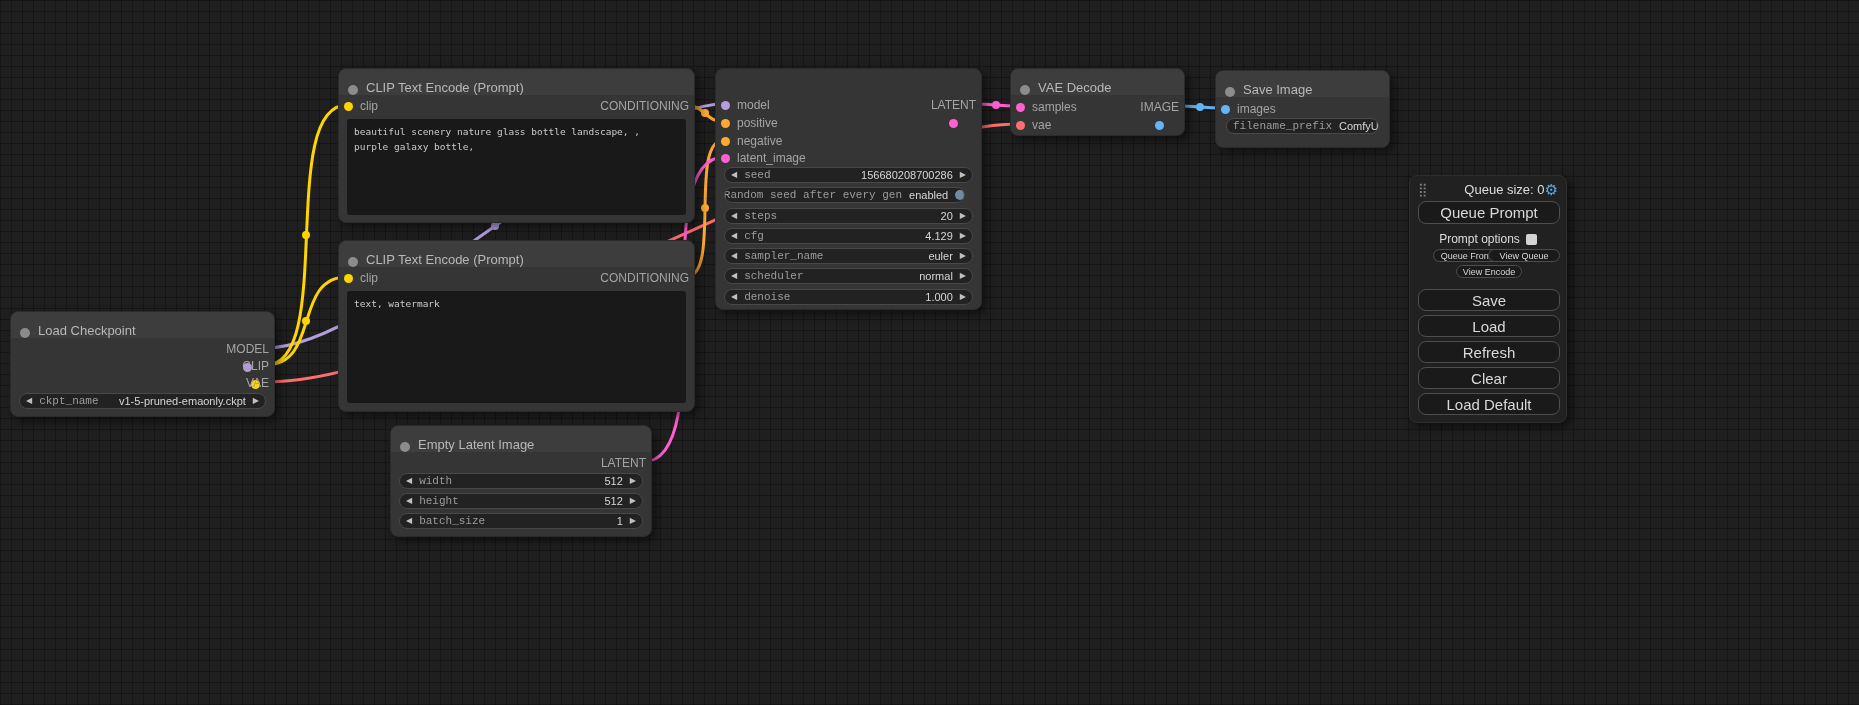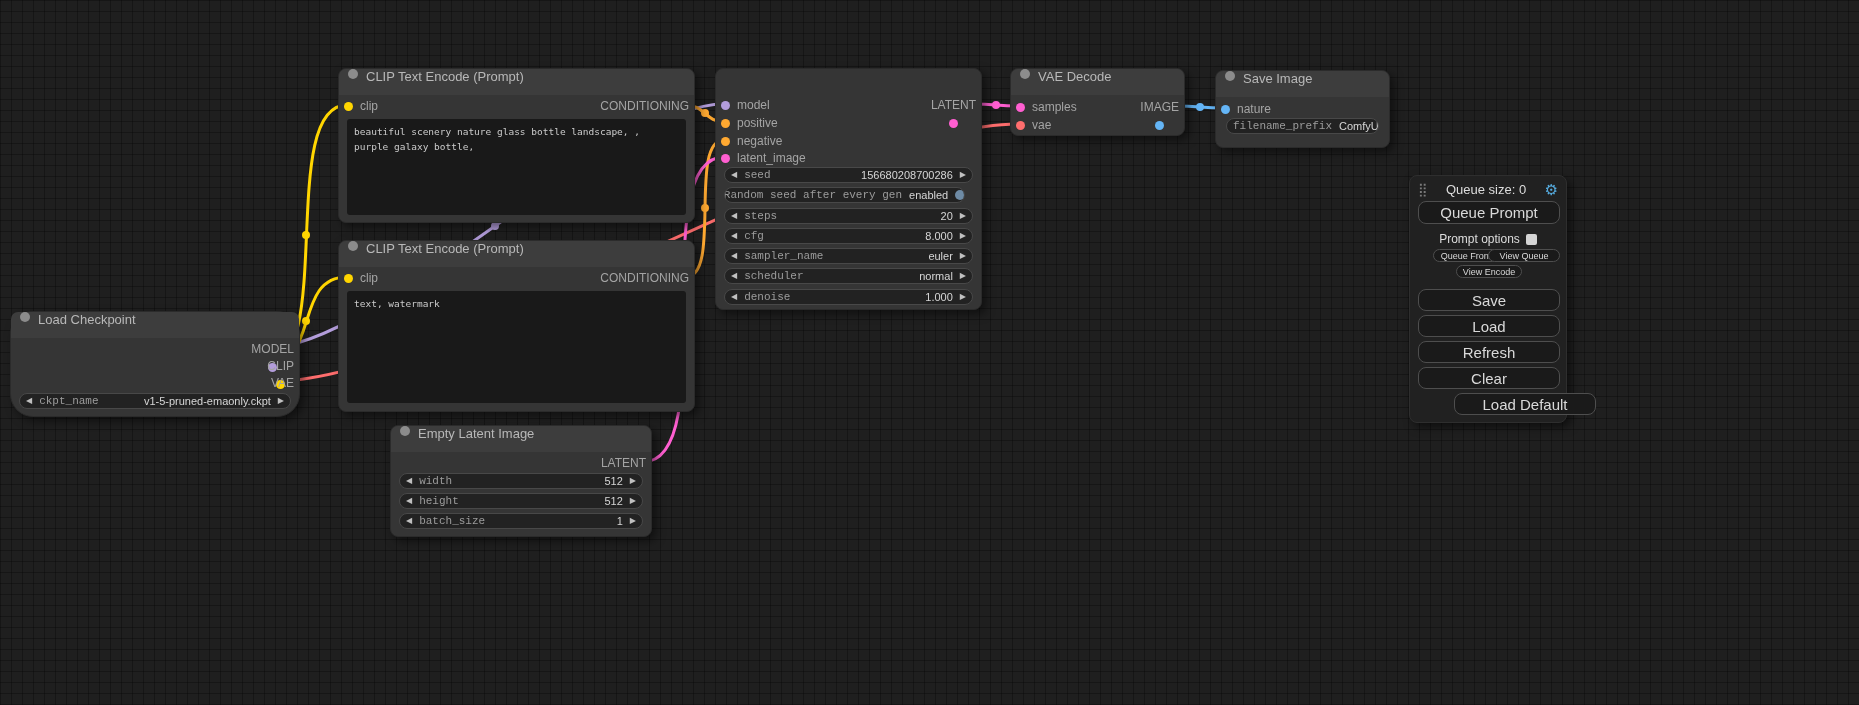--- a/index.html
+++ b/index.html
@@ -13,21 +13,21 @@
     background-size:11px 11px;
     font-family:"Liberation Sans", sans-serif;
   }
   #wires { position:absolute; left:0; top:0; z-index:1; }
   .node {
     position:absolute; z-index:2; background:#353535; border-radius:8px;
     box-shadow:4px 4px 10px rgba(0,0,0,.5); border:1px solid #2b2b2b;
   }
   .node-title {
     position:absolute; left:0; top:0; right:0; height:26px; background:#3d3d3d;
-    border-radius:7px 7px 0 0; display:flex; align-items:flex-start; gap:8px;
+    border-radius:7px 7px 0 0; display:flex; align-items:flex-end; gap:8px;
     padding:0 9px; color:#b8b8b8; font-size:13px; white-space:nowrap; overflow:hidden;
   }
   .collapse-dot { width:10px; height:10px; border-radius:50%; background:#8c8c8c; flex:none; }
   .slot { position:absolute; display:flex; align-items:center; gap:7px; height:14px; font-size:12px; color:#a4a4a4; white-space:nowrap; }
   .slot.in  { left:5px; }
   .slot.out { right:5px;flex-direction:column; }
   .dot { width:9px; height:9px; border-radius:50%; flex:none; background:#888; }
   .widget {
     position:absolute; height:16px; background:#222222; border:1px solid #484848;
     border-radius:8px; display:flex; align-items:center; gap:7px; padding:0 6px;
@@ -42,21 +42,21 @@
     font-family:"DejaVu Sans Mono", monospace; font-size:9.5px; line-height:1.6;
     padding:5px 7px; white-space:pre-wrap; word-break:break-word; overflow:hidden;
   }
   #menu {
     position:absolute; z-index:3; left:1409px; top:175px; width:158px; height:248px;
     background:#212121; border:1px solid #2e2e2e; border-radius:8px;
     box-shadow:4px 4px 10px rgba(0,0,0,.55); color:#dddddd;
   }
   .menu-header { position:absolute; top:5px; left:8px; right:8px; height:16px; display:flex; align-items:center; }
   .drag-handle { color:#7a7a7a; font-size:13px; line-height:1; }
-  .queue-size { flex:1; text-align:center; font-size:13px; color:#dddddd; }
+  .queue-size { flex:1; text-align:right; font-size:13px; color:#dddddd; }
   .gear { font-size:15px; line-height:1; }
   .btn {
     position:absolute; background:#1a1a1a; border:1px solid #4e4e4e; border-radius:8px;
     color:#d9d9d9; display:flex; align-items:center; justify-content:center;
     font-family:inherit; cursor:pointer;
   }
   .btn.big    { left:8px; width:142px; height:23px; font-size:15px; }
   .btn.action { left:8px; width:142px; height:22px; font-size:15px; }
   .btn.small  { height:13px; font-size:9px; border-radius:7px; }
   .extra-row { position:absolute; top:56px; left:0; right:0; height:14px; display:flex; align-items:center; justify-content:center; gap:6px; font-size:12px; color:#dddddd; }
@@ -85,21 +85,21 @@
       <circle cx="306" cy="321" r="4" fill="#FFD500"></circle>
       <circle cx="642" cy="253" r="4" fill="#FF6E6E"></circle>
       <circle cx="705" cy="113" r="4" fill="#FFA931"></circle>
       <circle cx="705" cy="208" r="4" fill="#FFA931"></circle>
       <circle cx="683" cy="309" r="4" fill="#FF5FD1"></circle>
       <circle cx="996" cy="105" r="4" fill="#FF5FD1"></circle>
       <circle cx="1200" cy="107" r="4" fill="#64B5F6"></circle>
     </g>
   </svg>
 
-  <div class="node" style="left:10px;top:311px;width:290px;height:106px;border-radius:23px;">
+  <div class="node" style="left:10px;top:311px;width:265px;height:106px;">
     <div class="node-title">
       <span class="collapse-dot"></span>
       <span>Load Checkpoint</span>
     </div>
     <div class="slot out" style="top:30px;">
       <span>MODEL</span>
       <span class="dot" style="background: rgb(179, 157, 219);"></span>
     </div>
     <div class="slot out" style="top:47px;">
       <span>CLIP</span>
@@ -213,21 +213,21 @@
     </div>
     <div class="widget" style="left:8px;right:8px;top:139px;">
       <span class="arrow">◀</span>
       <span class="wlabel">steps</span>
       <span class="wvalue">20</span>
       <span class="arrow">▶</span>
     </div>
     <div class="widget" style="left:8px;right:8px;top:159px;">
       <span class="arrow">◀</span>
       <span class="wlabel">cfg</span>
-      <span class="wvalue">8.000</span>
+      <span class="wvalue">4.129</span>
       <span class="arrow">▶</span>
     </div>
     <div class="widget" style="left:8px;right:8px;top:179px;">
       <span class="arrow">◀</span>
       <span class="wlabel">sampler_name</span>
       <span class="wvalue">euler</span>
       <span class="arrow">▶</span>
     </div>
     <div class="widget" style="left:8px;right:8px;top:199px;">
       <span class="arrow">◀</span>
@@ -262,21 +262,21 @@
     </div>
   </div>
 
   <div class="node" style="left:1215px;top:70px;width:175px;height:78px;">
     <div class="node-title">
       <span class="collapse-dot"></span>
       <span>Save Image</span>
     </div>
     <div class="slot in" style="top:31px;">
       <span class="dot" style="background: rgb(100, 181, 246);"></span>
-      <span>nature</span>
+      <span>images</span>
     </div>
     <div class="widget" style="left:10px;right:10px;top:47px;">
       <span class="wlabel">filename_prefix</span>
       <span class="wvalue">ComfyUI</span>
     </div>
   </div>
 
   <div id="menu">
     <div class="menu-header">
       <span class="drag-handle">⣿</span>
@@ -288,16 +288,16 @@
       <span>Prompt options</span>
       <span class="checkbox"></span>
     </div>
     <button class="btn small" style="top:73px;left:23px;width:66px;">Queue Front</button>
     <button class="btn small" style="top:73px;left:78px;width:72px;">View Queue</button>
     <button class="btn small" style="top:89px;left:46px;width:66px;">View Encode</button>
     <button class="btn action" style="top:113px;">Save</button>
     <button class="btn action" style="top:139px;">Load</button>
     <button class="btn action" style="top:165px;">Refresh</button>
     <button class="btn action" style="top:191px;">Clear</button>
-    <button class="btn action" style="top:217px;margin-left:36px;">Load Default</button>
+    <button class="btn action" style="top:217px;">Load Default</button>
   </div>
 
 </div>
 
 </body></html>

